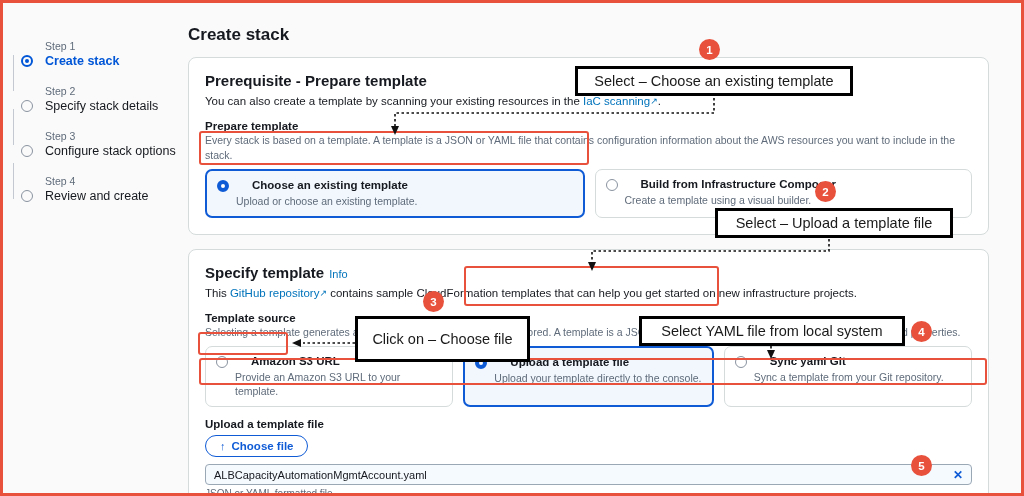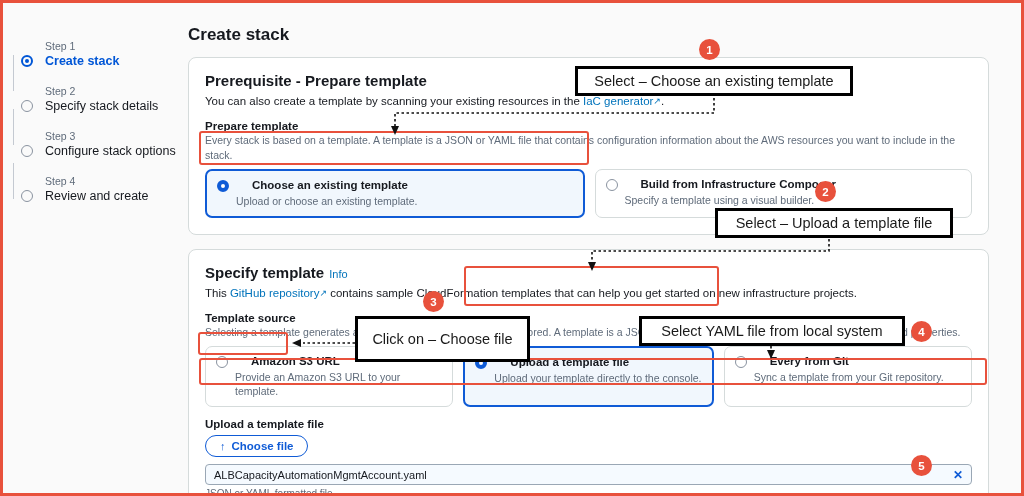--- a/index.html
+++ b/index.html
@@ -170,40 +170,40 @@
     </div>
   </div>
 
   <div id="main">
 
     <div id="page-title">Create stack</div>
 
     <div class="card">
       <h2>Prerequisite - Prepare template</h2>
       <p class="desc">
-        <span>You can also create a template by scanning your existing resources in the </span><a class="lnk" href="#">IaC generator</a><span class="ext lnk">↗</span><span>.</span>
+        <span>You can also create a template by scanning your existing resources in the </span><a class="lnk" href="#">IaC scanning</a><span class="ext lnk">↗</span><span>.</span>
       </p>
 
       <div class="fieldlabel">Prepare template</div>
       <p class="desc-muted">Every stack is based on a template. A template is a JSON or YAML file that contains configuration information about the AWS resources you want to include in the stack.</p>
 
       <div class="tilerow">
         <div class="tile selected">
           <div class="rowtop">
             <span class="radio"></span>
             <span class="tile-title">Choose an existing template</span>
           </div>
           <div class="tile-sub">Upload or choose an existing template.</div>
         </div>
         <div class="tile">
           <div class="rowtop">
             <span class="radio"></span>
             <span class="tile-title">Build from Infrastructure Composer</span>
           </div>
-          <div class="tile-sub">Specify a template using a visual builder.</div>
+          <div class="tile-sub">Create a template using a visual builder.</div>
         </div>
       </div>
     </div>
 
     <div class="card" style="margin-top:14px;">
       <h2>
         <span>Specify template</span><a class="info lnk" href="#">Info</a>
       </h2>
       <p class="desc">
         <span>This </span><a class="lnk" href="#">GitHub repository</a><span class="ext lnk">↗</span><span> contains sample CloudFormation templates that can help you get started on new infrastructure projects.</span>
@@ -223,21 +223,21 @@
         <div class="tile selected">
           <div class="rowtop">
             <span class="radio"></span>
             <span class="tile-title">Upload a template file</span>
           </div>
           <div class="tile-sub">Upload your template directly to the console.</div>
         </div>
         <div class="tile">
           <div class="rowtop">
             <span class="radio"></span>
-            <span class="tile-title">Every from Git</span>
+            <span class="tile-title">Sync yaml Git</span>
           </div>
           <div class="tile-sub">Sync a template from your Git repository.</div>
         </div>
       </div>
 
       <div class="fieldlabel">Upload a template file</div>
 
       <div class="choosefile">
         <span class="uparrow">↑</span>
         <span>Choose file</span>

